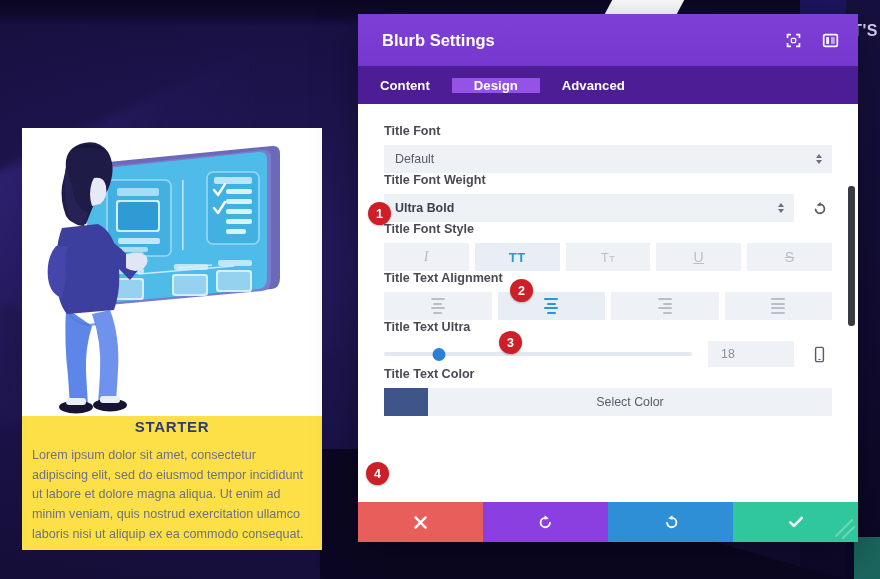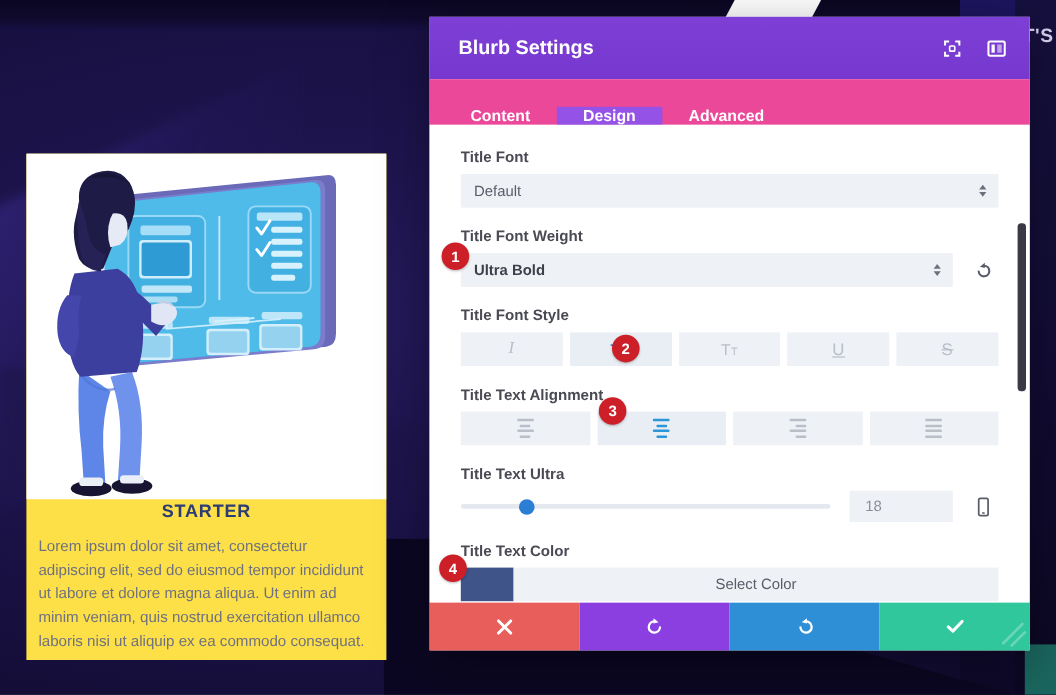--- a/index.html
+++ b/index.html
@@ -122,45 +122,44 @@
   .hdr-icons { display: flex; align-items: center; gap: 18px; }
   .hdr-icon {
     width: 19px; height: 19px;
     display: flex; align-items: center; justify-content: center;
     cursor: pointer;
   }
   .hdr-icon svg { display: block; }
 
   .tabs {
     height: 38px;
-    background: #ec4899;
-    display: flex; align-items: flex-end;
+    background: #4c1d95;
+    display: flex; align-items: center;
     flex: 0 0 auto;
-    padding-left: 12px;
   }
   .tab {
     padding: 0 22px;
     display: flex; align-items: center;
     color: #ffffff;
     font-size: 13.2px;
     font-weight: bold;
     cursor: pointer;
     background: transparent;
   }
   .tab.active { background: #9552e6; }
 
   .modal-body {
     flex: 1 1 auto;
     position: relative;
     overflow: hidden;
     background: #ffffff;
     padding: 20px 26px 0 26px;
   }
 
-  .field { margin-bottom: 17px; }
+  .field { }
   .field-label {
     font-size: 12.6px;
     color: #4a4a55;
     font-weight: bold;
     margin-bottom: 7px;
   }
 
   .select-wrap { position: relative; display: flex; align-items: center; }
   .select {
     flex: 1 1 auto;

